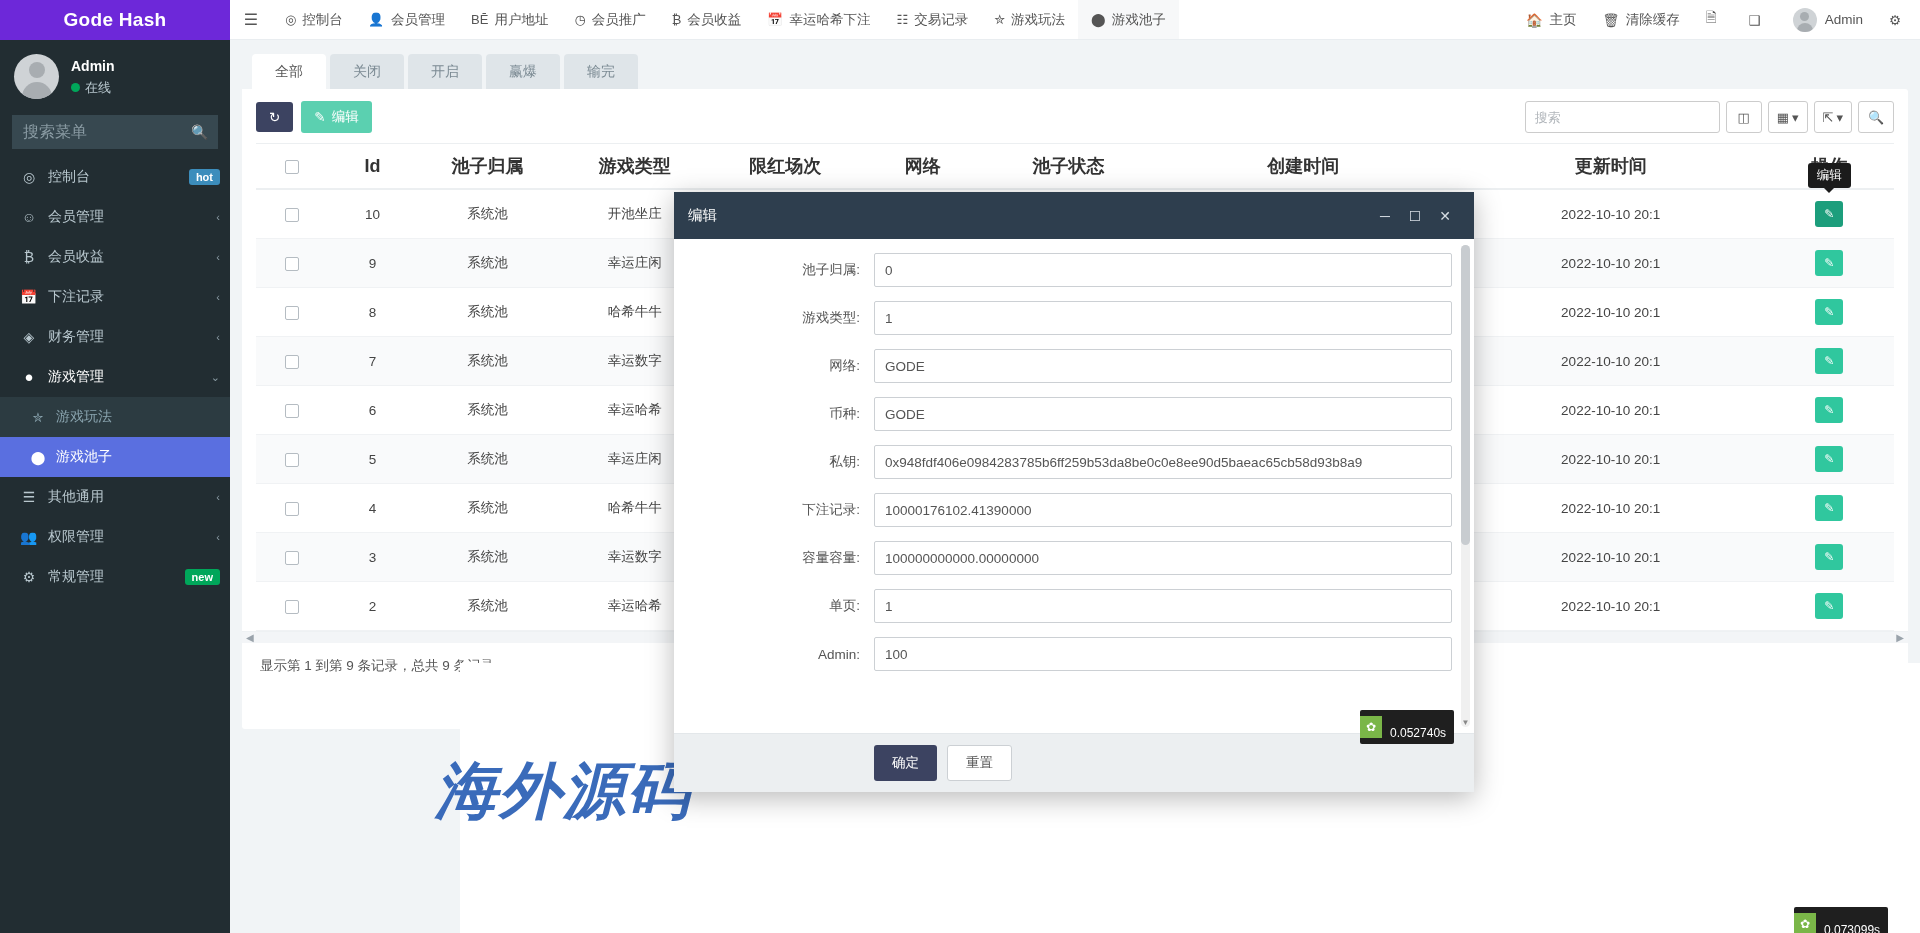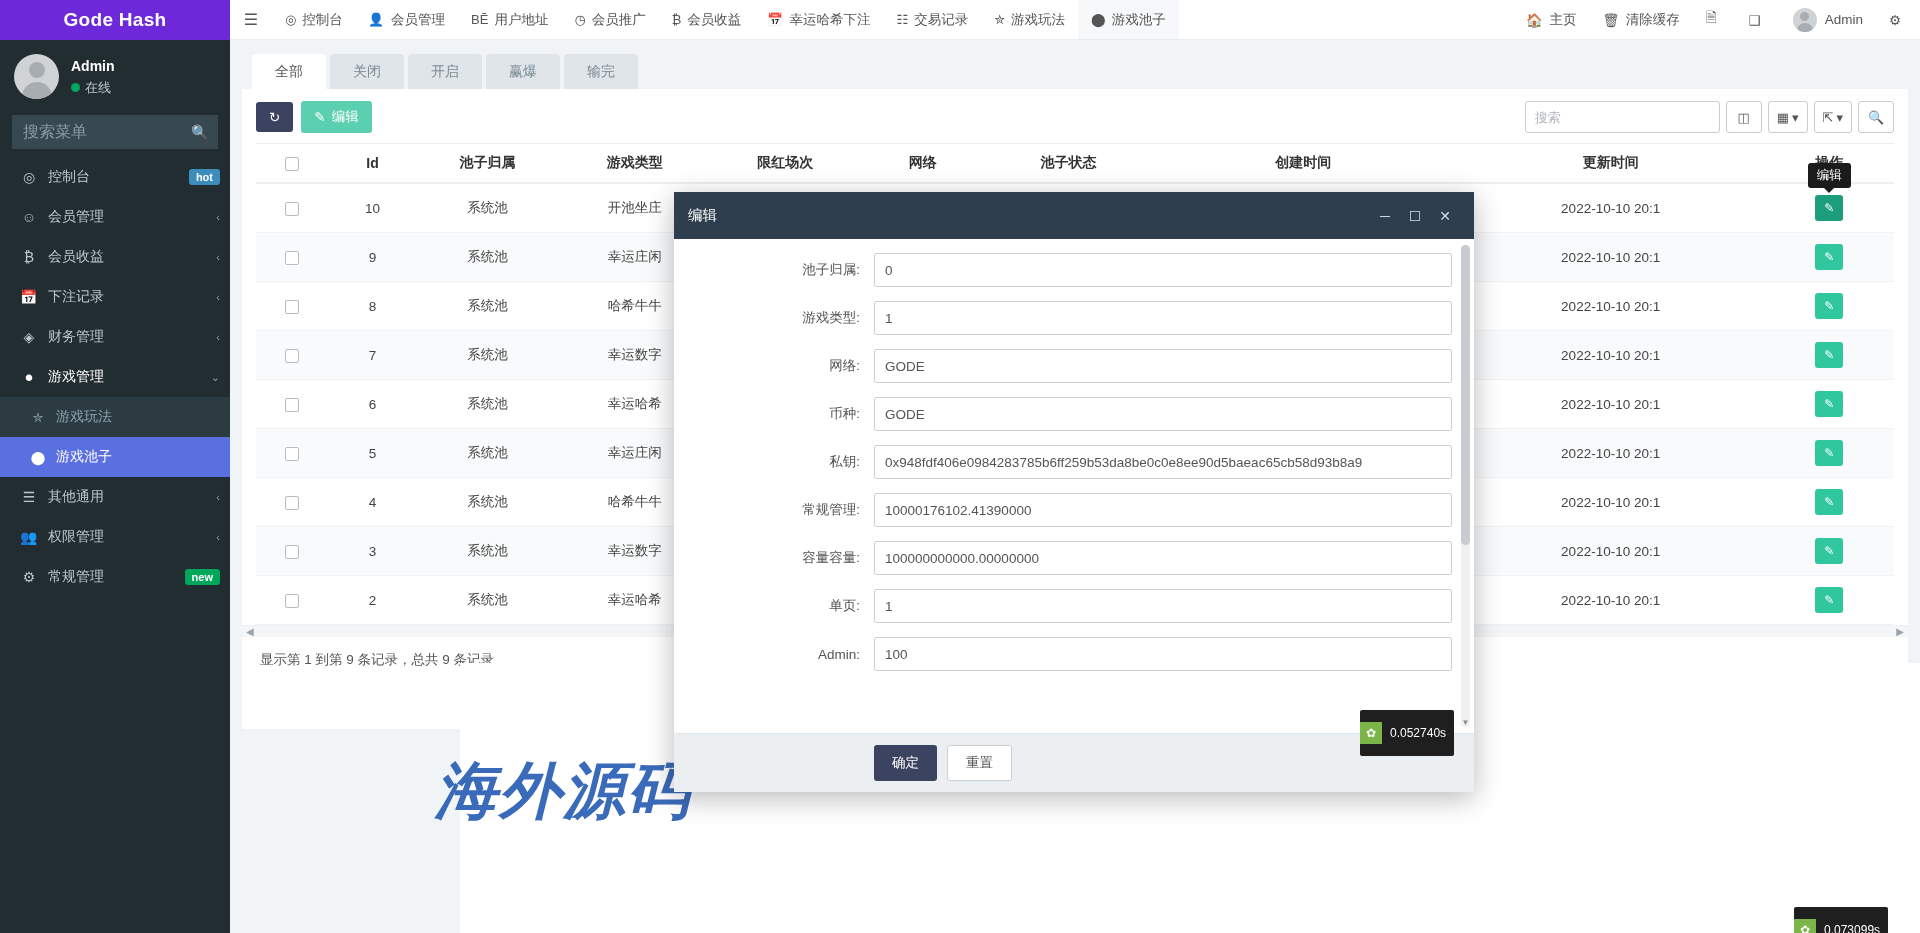--- a/index.html
+++ b/index.html
@@ -127,21 +127,21 @@
   }
   .tsearch::placeholder { color: #b0b5ba; }
   .ibtn {
     height: 32px; min-width: 36px; border: 1px solid #ccc; background: #fff; border-radius: 3px;
     display: inline-flex; align-items: center; justify-content: center; gap: 3px;
     font-size: 13px; color: #555; cursor: pointer; padding: 0 8px;
   }
 
   table.grid { width: 100%; border-collapse: collapse; table-layout: fixed; }
   table.grid th {
-    font-size: 14px; color: #333; font-weight: bold; padding: 10px 6px;
+    font-size: 18px; color: #333; font-weight: bold; padding: 10px 6px;
     border-bottom: 2px solid #eceff1; border-top: 1px solid #eceff1; text-align: center;
     background: #fff;
   }
   table.grid td {
     font-size: 13.5px; color: #444; padding: 11px 6px; text-align: center;
     border-bottom: 1px solid #f0f2f4;
   }
   table.grid tbody tr:nth-child(even) { background: #f9fafb; }
   .ck {
     width: 14px; height: 14px; border: 1px solid #b5bcc2; border-radius: 2px;
@@ -204,21 +204,21 @@
   }
   .mbtn-ok { background: #3c4361; color: #fff; border: none; border-radius: 3px; padding: 8px 18px; font-size: 13.5px; cursor: pointer; font-family: inherit; }
   .mbtn-reset { background: #fff; color: #555; border: 1px solid #ccd0d4; border-radius: 3px; padding: 8px 18px; font-size: 13.5px; cursor: pointer; font-family: inherit; }
 
   
   .perf {
     position: absolute; display: flex; align-items: center; background: #1f1f1f; color: #fff;
     font-size: 12px; border-radius: 2px; overflow: hidden; z-index: 60;
   }
   .perf .lg { background: #7ab648; width: 22px; height: 22px; display: flex; align-items: center; justify-content: center; font-size: 12px; color: #fff; }
-  .perf .val { padding: 12px 8px; line-height: 22px; }
+  .perf .val { padding: 0 8px; line-height: 22px; margin-top: 12px; }
 
   .watermark {
     position: absolute; left: 205px; bottom: 100px; font-size: 62px; color: #2a5fb5;
     font-family: "Liberation Serif", serif; font-weight: bold; font-style: italic;
     letter-spacing: 2px; z-index: 2; opacity: .92;
   }
   .white-strip { position: absolute; left: 230px; right: 0; top: 663px; height: 270px; background: #fff; z-index: 1;}
 </style>
 </head>
 <body>
@@ -651,21 +651,21 @@
           </div>
           <div class="formrow">
             <label>币种:</label>
             <input class="fin" type="text" value="GODE" style="">
           </div>
           <div class="formrow">
             <label>私钥:</label>
             <input class="fin" type="text" value="0x948fdf406e0984283785b6ff259b53da8be0c0e8ee90d5baeac65cb58d93b8a9" style="">
           </div>
           <div class="formrow">
-            <label>常规管理:</label>
+            <label>下注记录:</label>
             <input class="fin" type="text" value="10000176102.41390000" style="">
           </div>
           <div class="formrow">
             <label>容量容量:</label>
             <input class="fin" type="text" value="100000000000.00000000" style="">
           </div>
           <div class="formrow">
             <label>单页:</label>
             <input class="fin" type="text" value="1" style="">
           </div>

